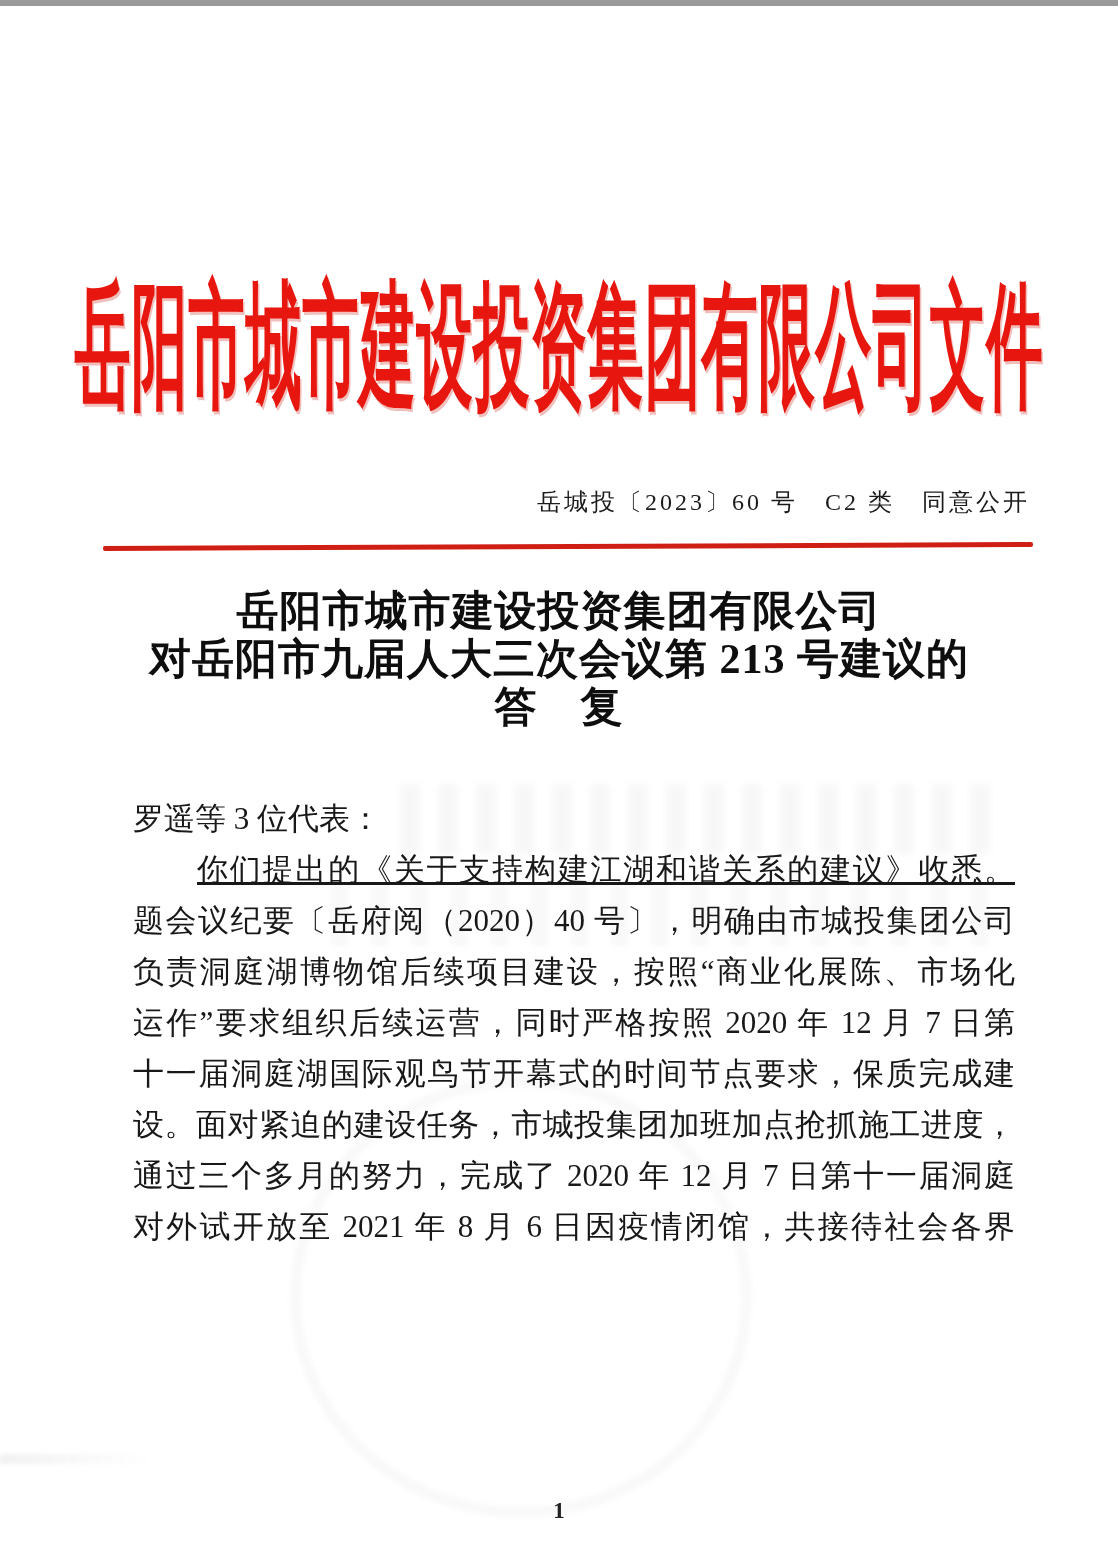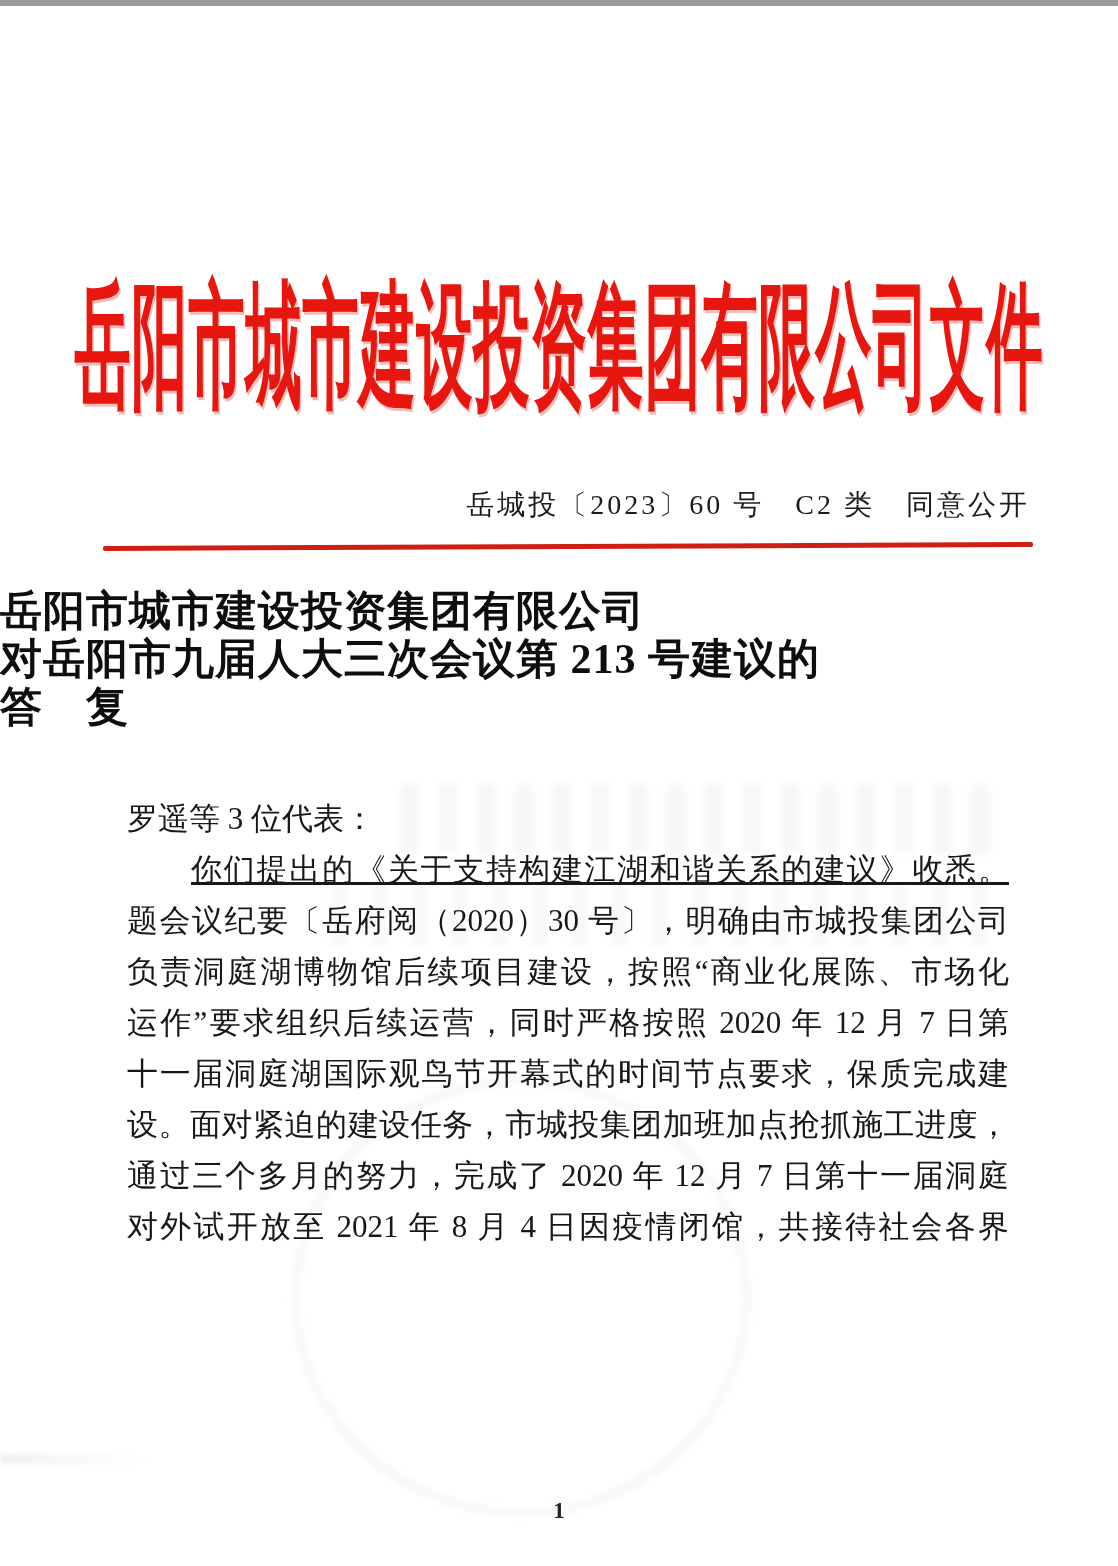--- a/index.html
+++ b/index.html
@@ -55,53 +55,54 @@
     transform:scaleY(2.45);
     transform-origin:top center;
     white-space:nowrap;
     text-shadow:1.5px 1px 0 rgba(200,20,10,.28);
   }
 
   
   .docnum{
     position:absolute;
     top:480px;right:88px;
-    font-size:28px;
+    font-size:24px;
     letter-spacing:3px;
     white-space:nowrap;
     color:#1b1b1b;
   }
 
   
   .red-rule{
     position:absolute;
     top:538px;left:103px;width:930px;height:5px;
     background:#cf1f15;
     transform:rotate(-0.25deg);
     border-radius:2px;
   }
 
   
   .title-block{
     position:absolute;
     top:581px;left:0;width:100%;
+    text-align:center;
   }
   .title-line{
     height:48px;line-height:48px;
     font-size:42px;
     font-weight:700;
     letter-spacing:1px;
     color:#0e0e0e;
     white-space:nowrap;
   }
 
   
   .body-block{
     position:absolute;
-    top:787px;left:127px;width:882px;
+    top:787px;left:133px;width:882px;
   }
   .body-line{
     height:51px;line-height:51px;
     font-size:31px;
     color:#181818;
     text-align:justify;
     text-align-last:justify;
     white-space:nowrap;
   }
   .body-line.no-justify{
@@ -146,31 +147,31 @@
     </div>
 
   <div class="body-block">
 
       <div class="body-line no-justify">罗遥等 3 位代表：</div>
 
       <div class="body-line indent">你们提出的《关于支持构建江湖和谐关系的建议》收悉。</div>
 
 
 
-      <div class="body-line">题会议纪要〔岳府阅（2020）30 号〕，明确由市城投集团公司</div>
+      <div class="body-line">题会议纪要〔岳府阅（2020）40 号〕，明确由市城投集团公司</div>
 
       <div class="body-line">负责洞庭湖博物馆后续项目建设，按照“商业化展陈、市场化</div>
 
       <div class="body-line">运作”要求组织后续运营，同时严格按照 2020 年 12 月 7 日第</div>
 
       <div class="body-line">十一届洞庭湖国际观鸟节开幕式的时间节点要求，保质完成建</div>
 
       <div class="body-line">设。面对紧迫的建设任务，市城投集团加班加点抢抓施工进度，</div>
 
       <div class="body-line">通过三个多月的努力，完成了 2020 年 12 月 7 日第十一届洞庭</div>
 
 
-      <div class="body-line">对外试开放至 2021 年 8 月 4 日因疫情闭馆，共接待社会各界</div>
+      <div class="body-line">对外试开放至 2021 年 8 月 6 日因疫情闭馆，共接待社会各界</div>
 
     </div>
 
   <div class="page-number">1</div>
 </div>
 
 </body></html>

